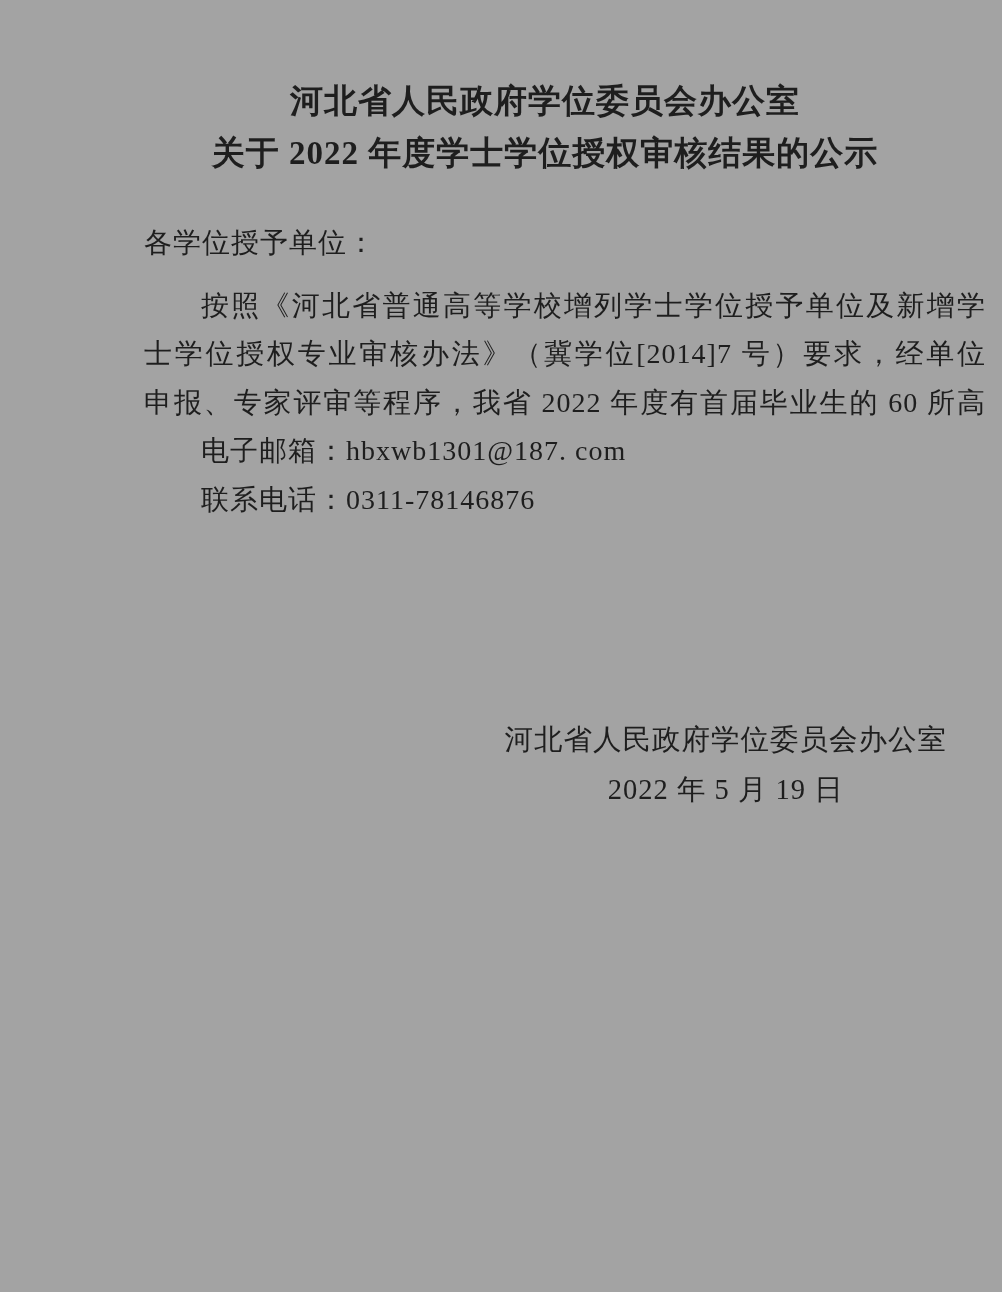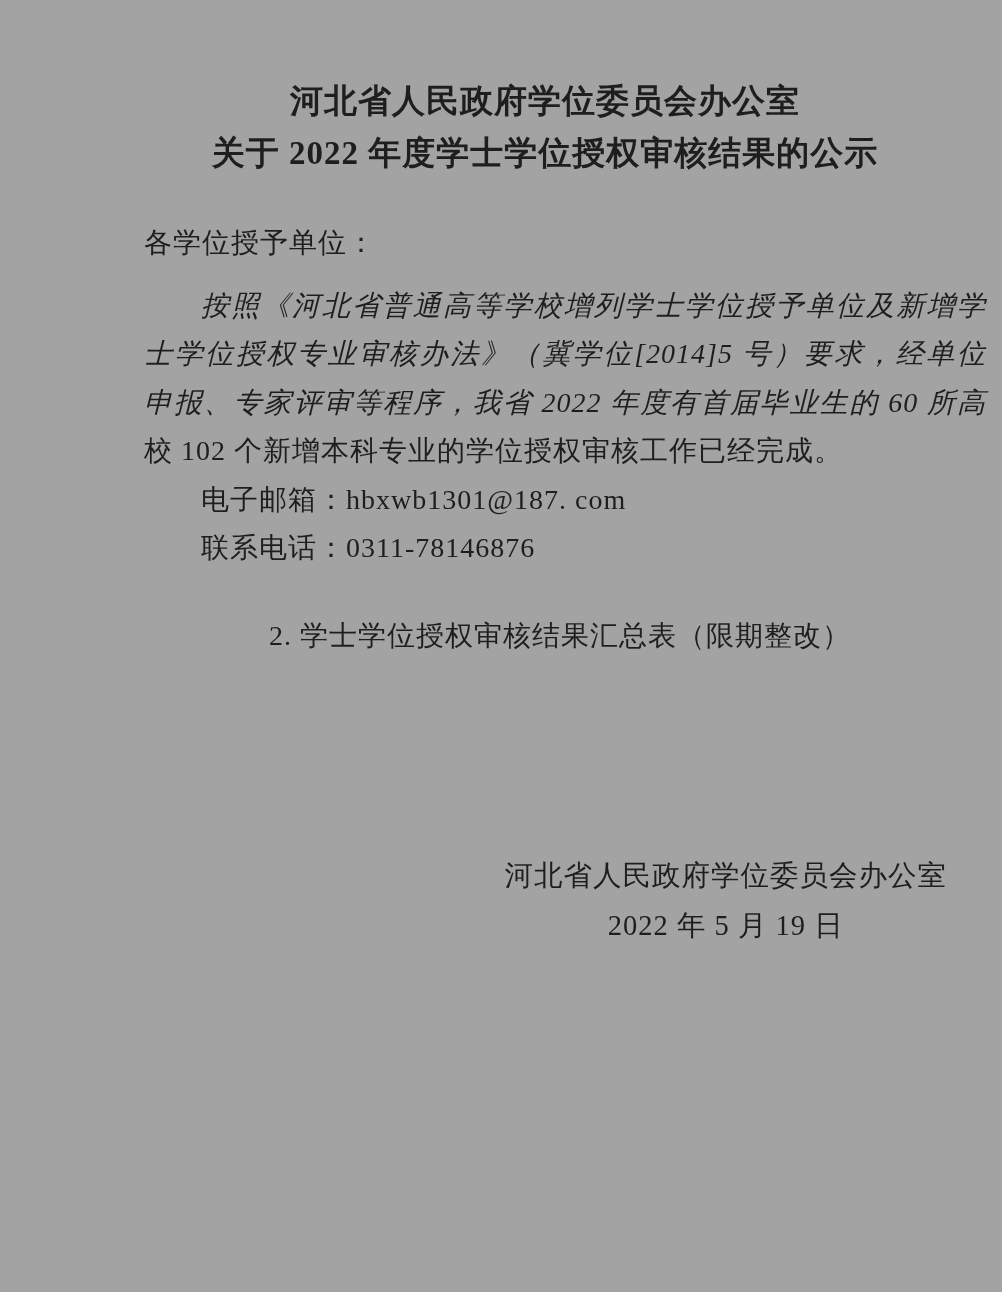--- a/index.html
+++ b/index.html
@@ -41,21 +41,20 @@
     letter-spacing: 1px;
     white-space: nowrap;
   }
   .indent { padding-left: 57px; }
   
   .j {
     text-align: justify;
     text-align-last: justify;
     white-space: normal;
     letter-spacing: 1px;
-    font-style: italic;
   }
   .j.indent { text-indent: 57px; padding-left: 0; }
   .para1 { margin-top: 14px; }
   .attach-block { margin-top: 39px; }
   .attach-item2 { padding-left: 125px; }
   
   .signature-block {
     margin-top: 191px;
     margin-right: 99px;
     margin-left: auto;
@@ -78,33 +77,31 @@
     <div class="title-line">河北省人民政府学位委员会办公室</div>
     <div class="title-line">关于 2022 年度学士学位授权审核结果的公示</div>
   </div>
 
   <div class="body-block">
 
     <div class="bline">各学位授予单位：</div>
 
     <div class="para1">
       <div class="bline j indent">按照《河北省普通高等学校增列学士学位授予单位及新增学</div>
-      <div class="bline j">士学位授权专业审核办法》（冀学位[2014]5 号）要求，经单位</div>
+      <div class="bline j">士学位授权专业审核办法》（冀学位[2014]7 号）要求，经单位</div>
       <div class="bline j">申报、专家评审等程序，我省 2022 年度有首届毕业生的 60 所高</div>
-      <div class="bline">校 102 个新增本科专业的学位授权审核工作已经完成。</div>
     </div>
 
 
     <div>
       <div class="bline indent">电子邮箱：hbxwb1301@187. com</div>
       <div class="bline indent">联系电话：0311-78146876</div>
     </div>
 
     <div class="attach-block">
-      <div class="bline attach-item2">2. 学士学位授权审核结果汇总表（限期整改）</div>
     </div>
 
   </div>
 
   <div class="signature-block">
     <div class="sig-line">河北省人民政府学位委员会办公室</div>
     <div class="sig-line">2022 年 5 月 19 日</div>
   </div>
 
 </div>

